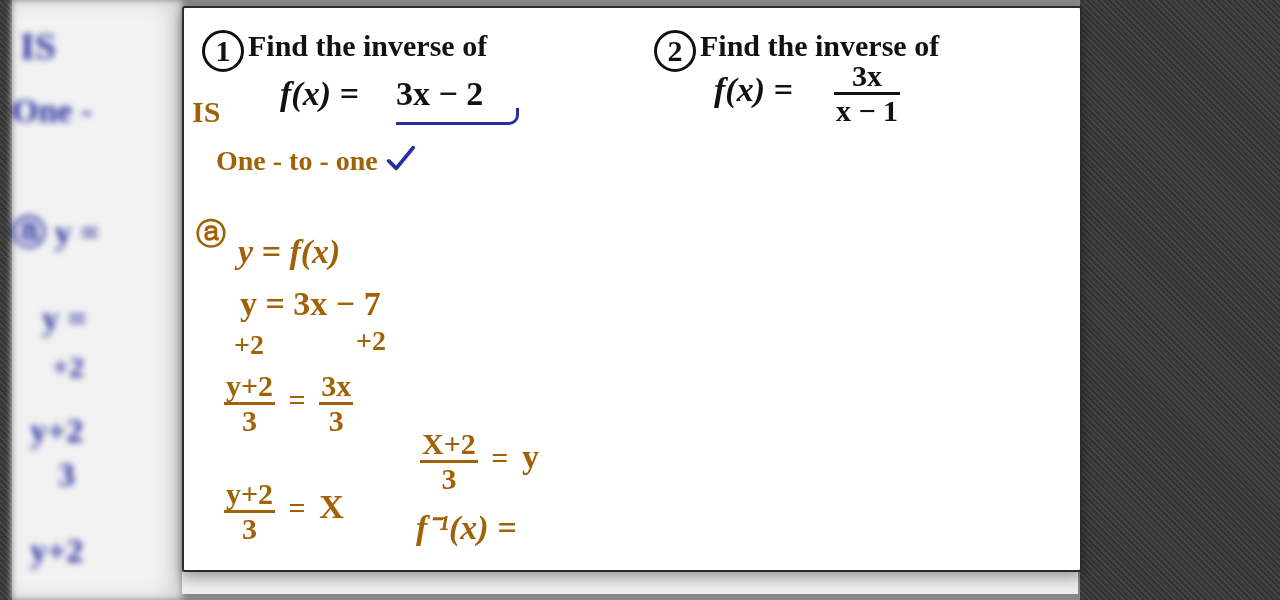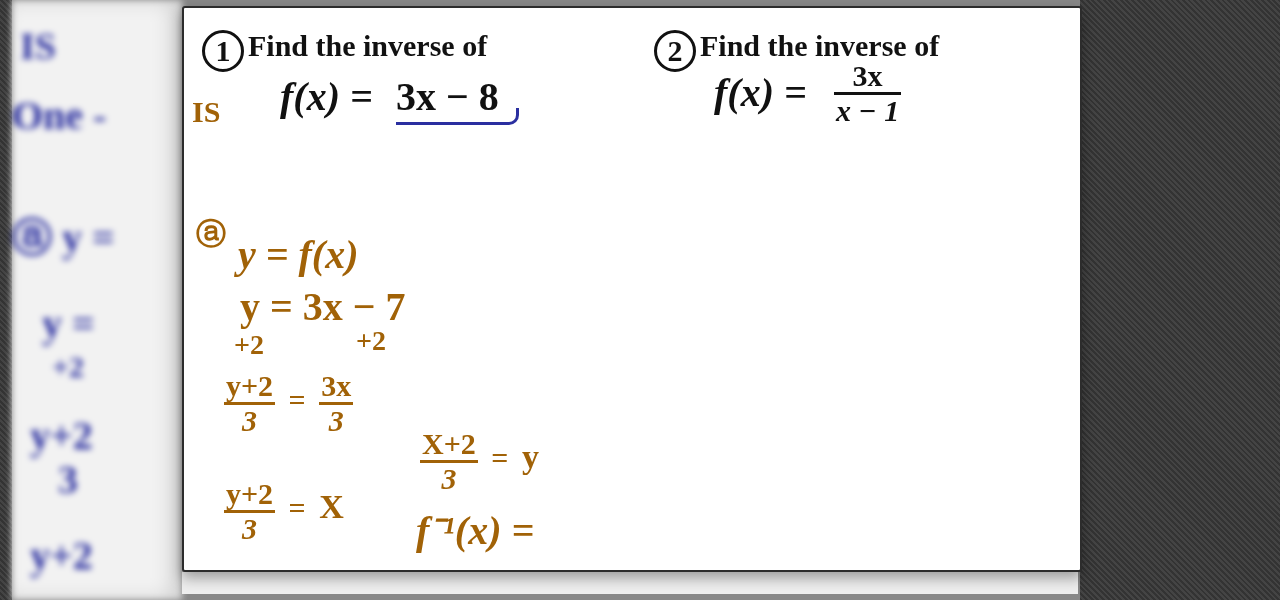--- a/index.html
+++ b/index.html
@@ -14,29 +14,29 @@
     filter:blur(3px);box-shadow:inset -10px 0 20px rgba(0,0,0,.15);}
   .back .txt{position:absolute;color:#2a2fa0;font-weight:700;white-space:nowrap;}
   
   .board{position:absolute;top:6px;left:182px;width:896px;height:562px;background:#fff;
     border:2px solid #2c2c2c;border-radius:3px;box-shadow:0 6px 14px rgba(0,0,0,.35);}
   .bottom-strip{position:absolute;left:182px;width:896px;top:572px;height:22px;background:#eee;}
   
   .w{position:absolute;white-space:nowrap;line-height:1.05;}
   .black{color:#111;font-weight:700;}
   .blue{color:#a16207;font-weight:700;}
-  .s28{font-size:28px;} .s30{font-size:30px;} .s34{font-size:40px;} .s38{font-size:38px;}
+  .s28{font-size:28px;} .s30{font-size:30px;} .s34{font-size:34px;} .s38{font-size:38px;}
   
   .circ{display:inline-flex;align-items:center;justify-content:center;width:36px;height:36px;
     border:3px solid #111;border-radius:50%;font-family:inherit;}
   
   .frac{display:inline-flex;flex-direction:column;align-items:center;vertical-align:middle;}
   .frac .num{padding:0 2px;}
   .frac .bar{width:100%;height:0;border-top:3px solid currentColor;}
-  .frac .den{padding:0 2px;font-style:italic;}
+  .frac .den{padding:0 2px;}
   
   .ubrace{position:absolute;height:14px;border-bottom:3px solid #2a2fa0;border-right:3px solid #2a2fa0;border-radius:0 0 10px 0;}
   
   .chk svg{width:30px;height:30px;display:inline;vertical-align:-4px;}
 </style>
 </head>
 <body>
 
 <div class="stage">
 
@@ -57,24 +57,32 @@
   <div class="bottom-strip"></div>
 
   <div class="board">
 
     <span class="w black s30" style="top:22px;left:18px;">
       <span class="circ">1</span>
     </span>
     <span class="w black s30" style="top:22px;left:64px;">Find the inverse of</span>
 
     <span class="w black s34" style="top:68px;left:96px;font-style:italic;">f(x) =</span>
-    <span class="w black s34" style="top:68px;left:212px;">3x − 8</span>
+    <span class="w black s34" style="top:68px;left:212px;">3x − 2</span>
     <span class="ubrace" style="top:100px;left:212px;width:120px;"></span>
 
     <span class="w blue s30" style="top:88px;left:8px;">IS</span>
+    <span class="w blue s28" style="top:136px;left:32px;">
+      <span>One - to - one</span>
+      <span class="chk">
+        <svg viewBox="0 0 32 32">
+            <path d="M4 18 L12 26 L30 4" fill="none" stroke="#2a2fa0" stroke-width="4" stroke-linecap="round" stroke-linejoin="round"></path>
+          </svg>
+      </span>
+    </span>
 
     <span class="w blue s30" style="top:210px;left:12px;">ⓐ</span>
     <span class="w blue s34" style="top:206px;left:54px;font-style:italic;margin-top:20px;">y = f(x)</span>
 
     <span class="w blue s34" style="top:278px;left:56px;">y = 3x − 7</span>
     <span class="w blue s28" style="top:322px;left:50px;">+2</span>
     <span class="w blue s28" style="top:318px;left:172px;">+2</span>
 
     <span class="w blue s30" style="top:362px;left:40px;">
       <span class="frac">

